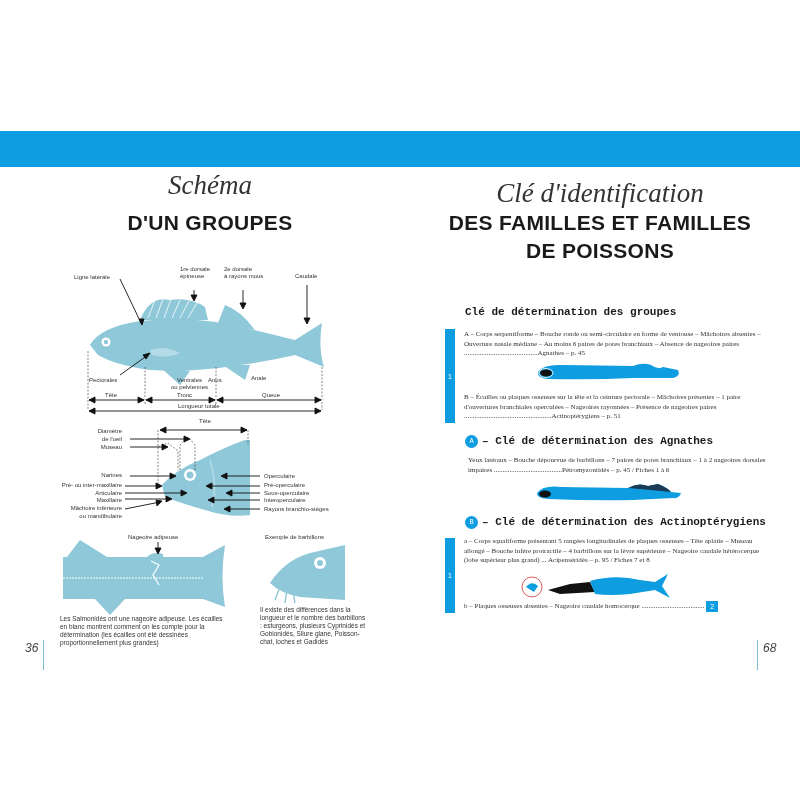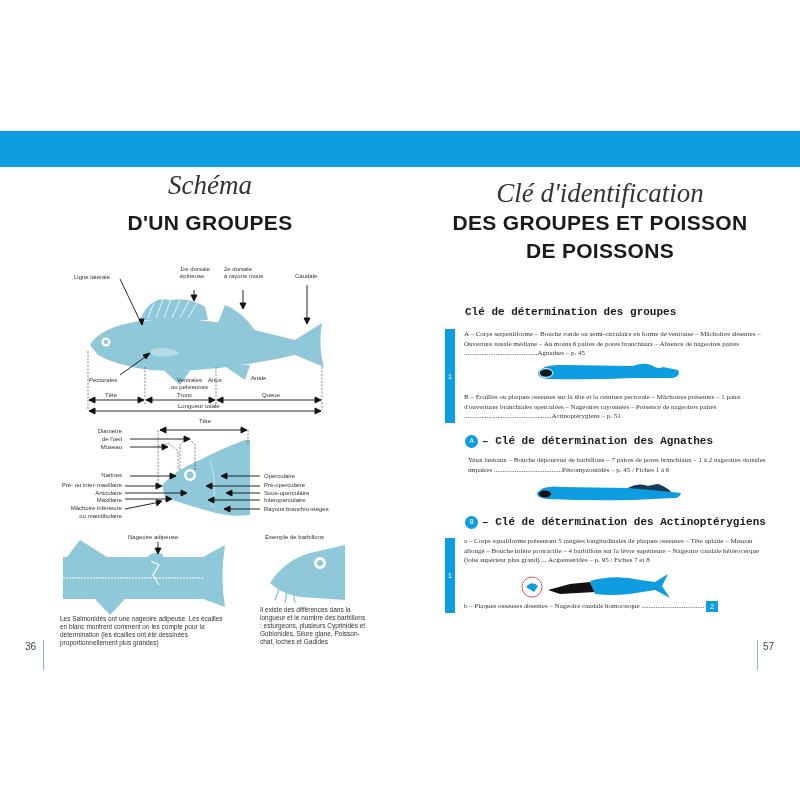--- a/index.html
+++ b/index.html
@@ -11,21 +11,21 @@
   .title-script { position: absolute; font-family: "Liberation Serif", serif; font-style: italic; font-size: 27px; color: #333; text-align: center; }
   .title-caps { position: absolute; font-family: "Liberation Sans", sans-serif; font-weight: bold; font-size: 21px; color: #1a1a1a; text-align: center; letter-spacing: 0.3px; line-height: 29px; }
 
   .lbl { position: absolute; font-size: 6px; color: #333; white-space: nowrap; line-height: 7px; }
   .lbl.r { text-align: right; }
 
   svg { position: absolute; overflow: visible; }
 
   .caption { position: absolute; font-size: 6.5px; line-height: 8px; color: #333; }
 
-  .page-num { position: absolute; font-size: 10px; color: #444; }
+  .page-num { position: absolute; font-size: 12px; color: #444; font-style: italic; }
   .page-rule { position: absolute; width: 1px; background: #7fbcd6; }
 
   .section-h { position: absolute; font-weight: bold; font-size: 11px; color: #1a1a1a; font-family: Liberation Mono, monospace; }
   .badge { display: inline-block; width: 13px; height: 13px; border-radius: 50%; background: #0d9de0; color: #fff; font-size: 7px; text-align: center; line-height: 13px; margin-right: 4px; vertical-align: middle; font-weight: normal; }
 
   .key-bar { position: absolute; width: 10px; background: #0d9de0; color: #fff; font-size: 7px; display: flex; align-items: center; justify-content: center; }
   .key-text { position: absolute; font-family: "Liberation Serif", serif; font-size: 7px; line-height: 9.5px; color: #333; }
   .key-text .dots { letter-spacing: 0; }
   .sq-badge { display: inline-block; background: #0d9de0; color: #fff; width: 12px; height: 11px; font-family: "Liberation Sans", sans-serif; font-size: 7px; text-align: center; line-height: 11px; vertical-align: middle; }
 </style>
@@ -202,21 +202,21 @@
       <path d="M28 46 L30 58"></path>
   </g>
 </svg>
 <div class="lbl" style="left:265px; top:534px;">Exemple de barbillons</div>
 <div class="caption" style="left:260px; top:606px; width:108px;">Il existe des différences dans la longueur et le nombre des barbillons : esturgeons, plusieurs Cyprinidés et Gobionidés, Silure glane, Poisson-chat, loches et Gadidés</div>
 
 <div class="page-num" style="left:25px; top:641px;">36</div>
 <div class="page-rule" style="left:43px; top:640px; height:30px;"></div>
 
 <div class="title-script" style="left:455px; top:178px; width:290px;">Clé d'identification</div>
-<div class="title-caps" style="left:440px; top:208px; width:320px;">DES GROUPES ET POISSON</div>
+<div class="title-caps" style="left:440px; top:208px; width:320px;">DES FAMILLES ET FAMILLES</div>
 <div class="title-caps" style="left:440px; top:236px; width:320px;">DE POISSONS</div>
 
 <div class="section-h" style="left:465px; top:306px;">Clé de détermination des groupes</div>
 <div class="key-bar" style="left:445px; top:329px; height:94px;">
     <span>1</span>
   </div>
 <div class="key-text" style="left:464px; top:330px; width:300px;">
   <span>A – Corps serpentiforme – Bouche ronde ou semi-circulaire en forme de ventouse – Mâchoires absentes – Ouverture nasale médiane – Au moins 6 paires de pores branchiaux – Absence de nageoires paires </span><span class="dots">..........................................</span><span>Agnathes – p. 45</span>
 </div>
 <svg style="left:533px; top:360px;" width="150" height="25" viewBox="0 0 150 25">
@@ -252,14 +252,14 @@
 <svg style="left:520px; top:572px;" width="160" height="30" viewBox="0 0 160 30">
   <circle cx="12" cy="15" r="10" fill="#fff" stroke="#c33" stroke-width="0.8"></circle>
   <path d="M6 15 Q12 8 18 14 L14 20 Z" fill="#0d9de0"></path>
   <path d="M28 18 L50 12 L70 10 L75 20 L40 22 Z" fill="#111"></path>
   <path d="M70 9 Q95 2 120 8 L135 10 L148 2 L142 14 L150 26 L135 18 L110 22 Q90 24 75 22 Z" fill="#0d9de0"></path>
 </svg>
 <div class="key-text" style="left:464px; top:601px; width:300px;">
   <span>b – Plaques osseuses absentes – Nageoire caudale homocerque </span><span class="dots">....................................</span> <span class="sq-badge">2</span>
 </div>
 
-<div class="page-num" style="left:763px; top:641px;">57</div>
+<div class="page-num" style="left:763px; top:641px;">68</div>
 <div class="page-rule" style="left:757px; top:640px; height:30px;"></div>
 
 </body></html>

